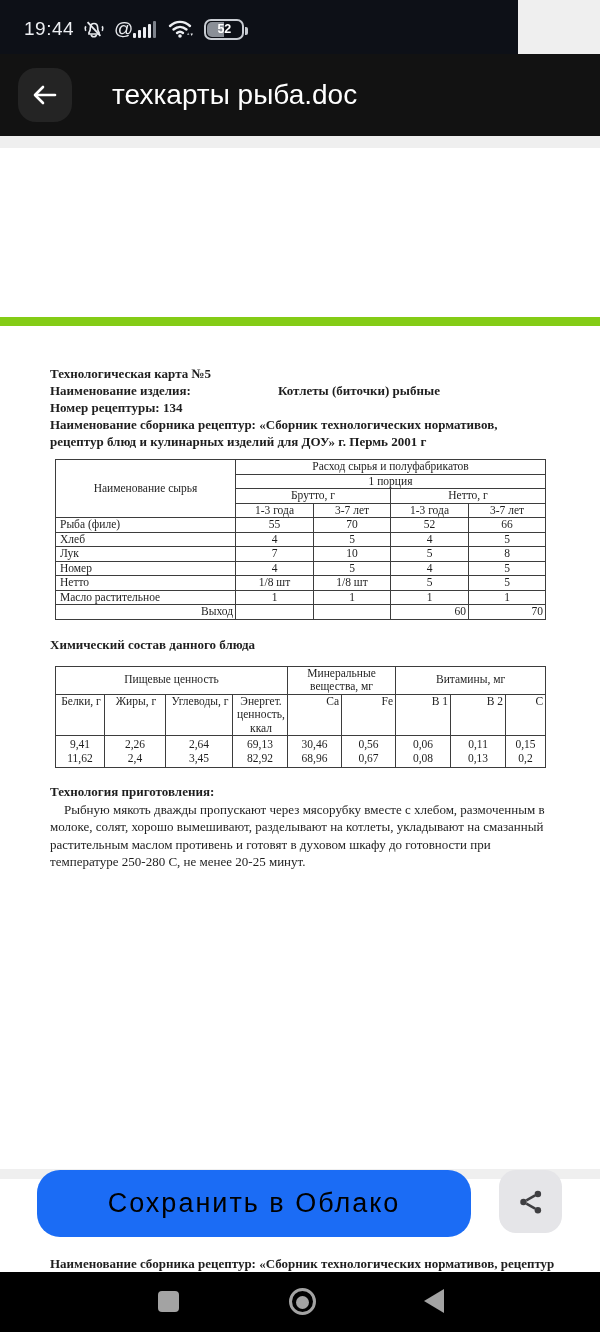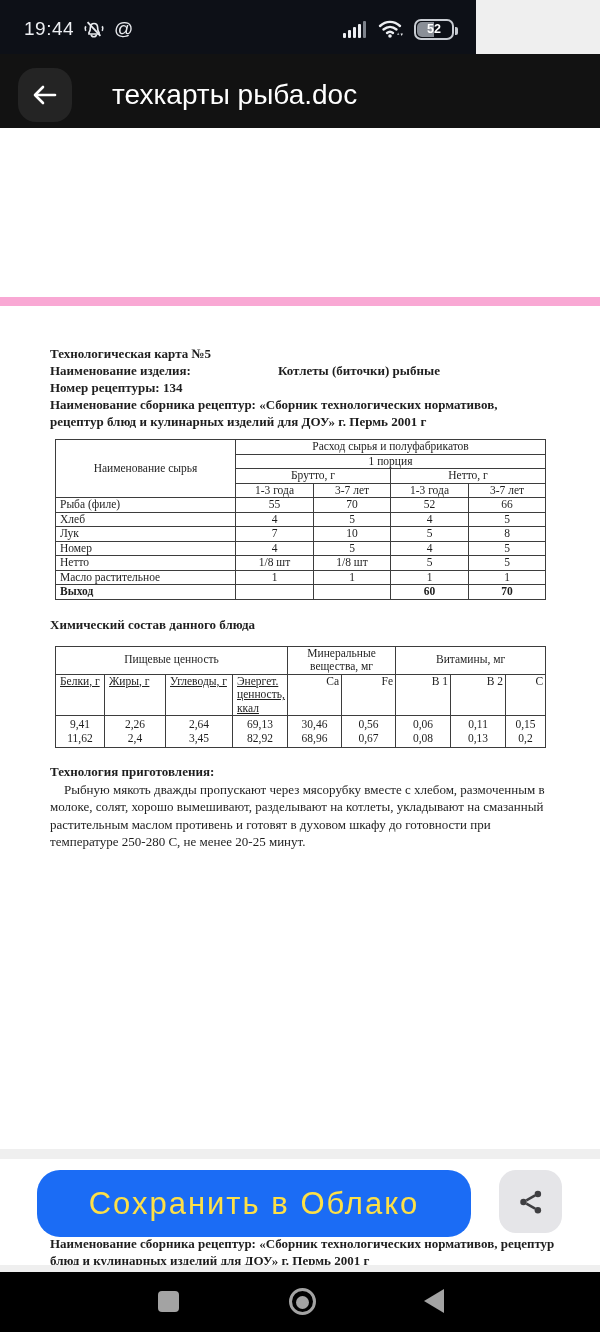--- a/index.html
+++ b/index.html
@@ -4,23 +4,23 @@
 <style>
   * { margin:0; padding:0; box-sizing:border-box; }
   html,body { background:#000; }
   .screen {
     position:relative; width:600px; height:1332px; margin:0 auto;
     background:#efefef; overflow:hidden;
     font-family:"Liberation Sans", sans-serif;
   }
   
   .status-bar {
-    position:absolute; top:0; left:0; width:476px; height:54px;
+    position:absolute; top:0; left:0; width:518px; height:54px;
     background:#0d1017; color:#eceef2;
-    display:flex; align-items:center; justify-content:space-between;
+    display:flex; align-items:center; 
     padding:4px 22px 0 24px;
   }
   .sb-left, .sb-right { display:flex; align-items:center; gap:9px; }
   .sb-time { font-size:19px; font-weight:500; letter-spacing:.5px; }
   .sb-at { font-size:19px; font-weight:500; color:#e8eaee; }
   .battery { position:relative; width:40px; height:21px; border:2px solid #c9cdd3;
     border-radius:7px; display:flex; align-items:center; justify-content:center; }
   .battery .fill { position:absolute; left:1px; top:1px; bottom:1px; width:46%;
     background:#8a8f97; border-radius:5px 0 0 5px; }
   .battery .pct { position:relative; font-size:12.5px; font-weight:700; color:#fff; }
@@ -32,57 +32,57 @@
     background:#121212; display:flex; align-items:center;
   }
   .back-btn {
     width:54px; height:54px; margin-left:18px; border-radius:18px;
     background:#242424; display:flex; align-items:center; justify-content:center;
     cursor:pointer; flex:0 0 auto;
   }
   .doc-title { color:#fff; font-size:28px; font-weight:500; margin-left:40px;
     white-space:nowrap; overflow:hidden; }
   
-  .viewer { position:absolute; top:128px; left:0; width:600px; height:856px;
-    background:#f9a8d4; }
+  .viewer { position:absolute; top:148px; left:0; width:600px; height:856px;
+    background:#84cc16; }
   .page { background:#fff; width:600px; }
   .page-a { height:169px; margin-bottom:9px; }
   .page-b { height:843px; margin-bottom:10px; padding:39px 55px 0 50px;
     color:#1e1e1e; font-family:"Liberation Serif", serif; }
   .page-c { height:106px; position:relative; overflow:hidden; }
   
   .info { font-size:13px; line-height:17px; font-weight:700; }
   .info-row { position:relative; }
   .info-val { position:absolute; left:228px; top:0; white-space:nowrap; }
   
   table { border-collapse:collapse; margin-left:5px; width:490px;
     font-family:"Liberation Serif", serif; font-size:11.5px; color:#1e1e1e;
     table-layout:fixed; }
   td { border:1px solid #3d3d3d; text-align:center; vertical-align:middle;
     line-height:13.5px; height:14px; padding:0 2px; overflow:hidden; }
   .t1 { margin-top:9px; }
   .t1 td.namecol { text-align:left; padding-left:4px;margin-top:12px; }
-  .t1 tr.out td { font-weight:700; }
+  .t1 tr.out td { font-weight:400;text-align:right; }
   .t2 { margin-top:13px; }
   .t2 td.sub { vertical-align:top;text-align:right; }
-  .t2 td.sub-l { text-align:left; padding-left:4px; vertical-align:top;text-decoration:underline; }
+  .t2 td.sub-l { text-align:center; padding-left:4px; vertical-align:top; }
   .t2 td.val { white-space:pre-line; padding:2px; }
   .chem-heading { margin-top:17px; font-size:13px; font-weight:700; }
   .tech { margin-top:15px; font-size:13px; line-height:17.5px; }
   .tech-heading { font-weight:700; }
   .tech-body { text-indent:14px; }
   .serve-temp { font-weight:700; margin-left:50px; }
   .p3-text { position:absolute; left:50px; top:76px; width:510px;
     font-family:"Liberation Serif", serif; font-size:13px; line-height:17px;
     font-weight:700; color:#1e1e1e; }
   
   .save-btn {
     position:absolute; left:37px; top:1170px; width:434px; height:67px;
     background:#1b6cf5; border-radius:23px; border:none; cursor:pointer;
-    color:#fde047; font-family:"Liberation Sans", sans-serif; font-size:31px;
+    color:#000000; font-family:"Liberation Sans", sans-serif; font-size:27px;
     font-weight:500; letter-spacing:2px;
     display:flex; align-items:center; justify-content:center;
   }
   .share-btn {
     position:absolute; left:499px; top:1170px; width:63px; height:63px;
     background:#e5e5e8; border-radius:17px; border:none; cursor:pointer;
     display:flex; align-items:center; justify-content:center;
   }
   
   .nav-bar { position:absolute; left:0; top:1272px; width:600px; height:60px;

